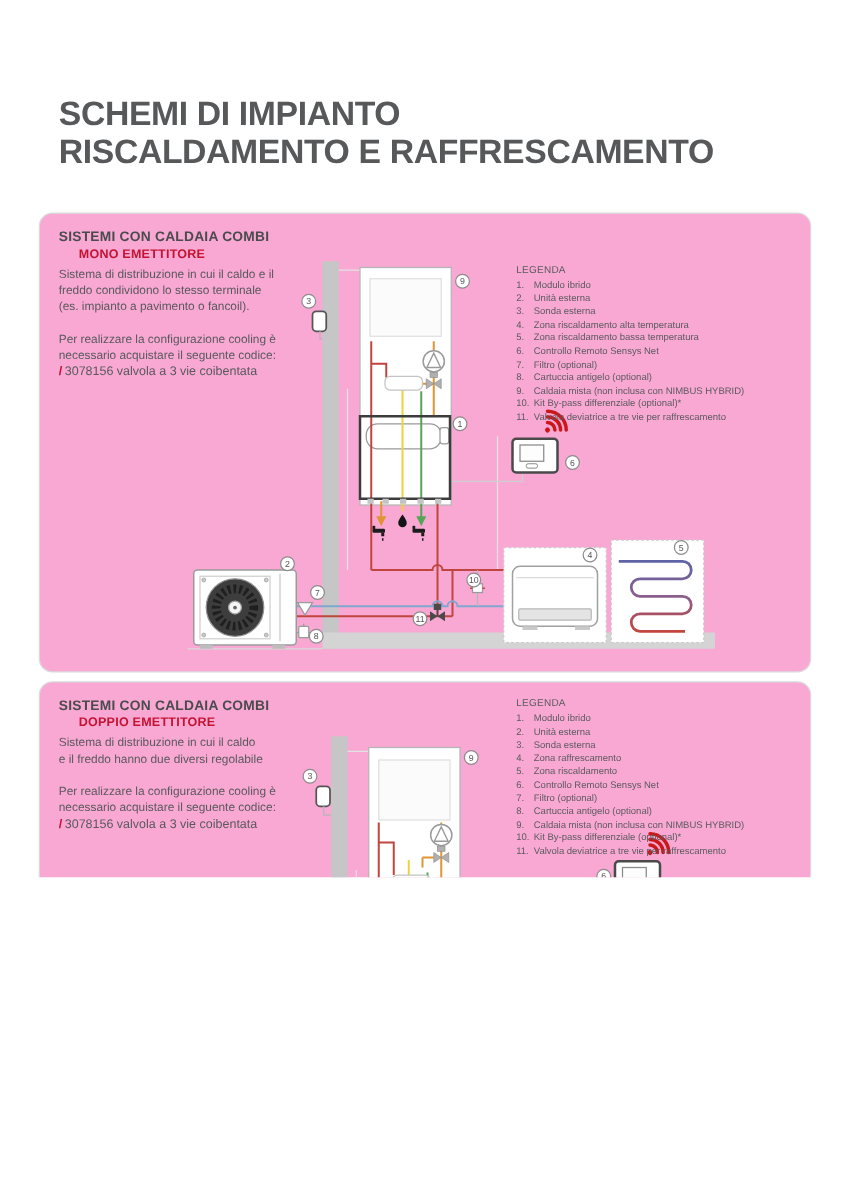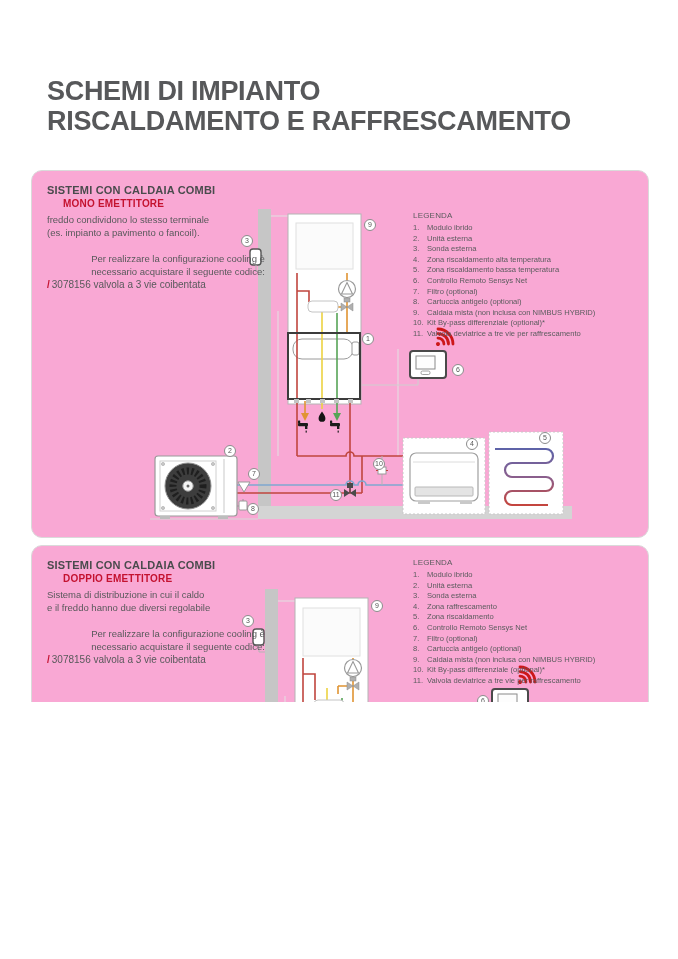--- a/index.html
+++ b/index.html
@@ -8,21 +8,21 @@
   .title{position:absolute;left:47px;top:76px;font-size:27px;line-height:30px;
          font-weight:bold;color:#57585a;letter-spacing:-0.3px;}
   .panel{position:absolute;left:31px;width:616px;border:1px solid #dadada;border-radius:11px;background:#f9a8d4;}
   #panel1{top:170px;height:366px;}
   #panel2{top:545px;height:360px;}
   .panel svg.diagram{position:absolute;left:0;top:0;}
   .ptext{position:absolute;left:15px;top:13px;width:262px;}
   .phead{font-size:11px;font-weight:bold;color:#4a4b4d;letter-spacing:.2px;}
   .psub{font-size:10px;font-weight:bold;color:#c41230;margin-top:2px;letter-spacing:.2px;padding-left:16px;}
   .pdesc{margin-top:4px;font-size:9.5px;line-height:13px;color:#58595b;}
-  .ppurchase{margin-top:13px;font-size:9.5px;line-height:13px;color:#58595b;text-align:center;}
+  .ppurchase{margin-top:13px;font-size:9.5px;line-height:13px;color:#58595b;}
   .pcode{font-size:10px;line-height:13px;color:#58595b;}
   .pcode .slash{color:#c41230;font-weight:bold;margin-right:2px;}
   .legend{position:absolute;width:225px;font-size:7.6px;color:#5a5b5d;}
   #panel1 .legend{left:381px;top:40px;}
   #panel2 .legend{left:381px;top:12px;}
   .legend .ltitle{font-size:8px;margin-bottom:3px;letter-spacing:.2px;}
   .lrow{display:flex;line-height:10.6px;}
   .lrow .ln{flex:0 0 14px;}
   .lrow .lt{flex:1;}
   .footnote{position:absolute;left:36px;top:906px;font-size:7.4px;color:#58595b;white-space:nowrap;}
@@ -244,20 +244,21 @@
             <circle r="5.5" fill="#fff" stroke="#8c8c8c"></circle>
             <text class="lblt" text-anchor="middle" y="2.4">5</text>
           </g>
       </g>
     </svg>
 
     <div class="ptext">
       <div class="phead">SISTEMI CON CALDAIA COMBI</div>
       <div class="psub">MONO EMETTITORE</div>
       <div class="pdesc">
+        <div>Sistema di distribuzione in cui il caldo e il</div>
         <div>freddo condividono lo stesso terminale</div>
         <div>(es. impianto a pavimento o fancoil).</div>
       </div>
       <div class="ppurchase">
         <div>Per realizzare la configurazione cooling è</div>
         <div>necessario acquistare il seguente codice:</div>
       </div>
       <div class="pcode">
         <span class="slash">/</span><span>3078156 valvola a 3 vie coibentata</span>
       </div>

